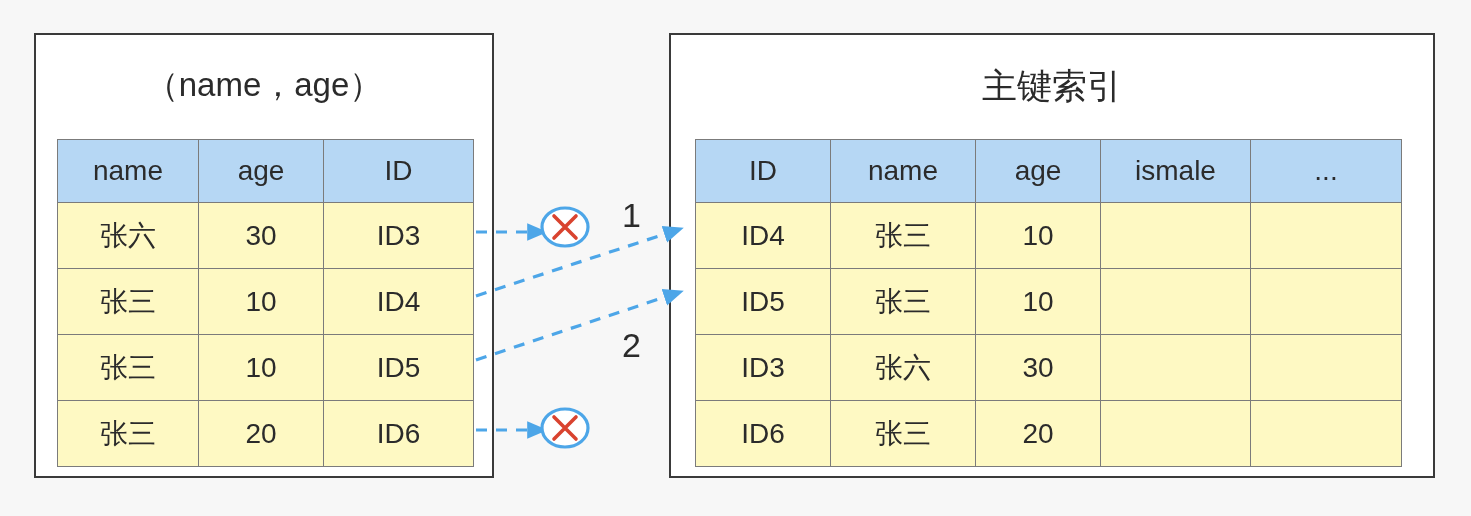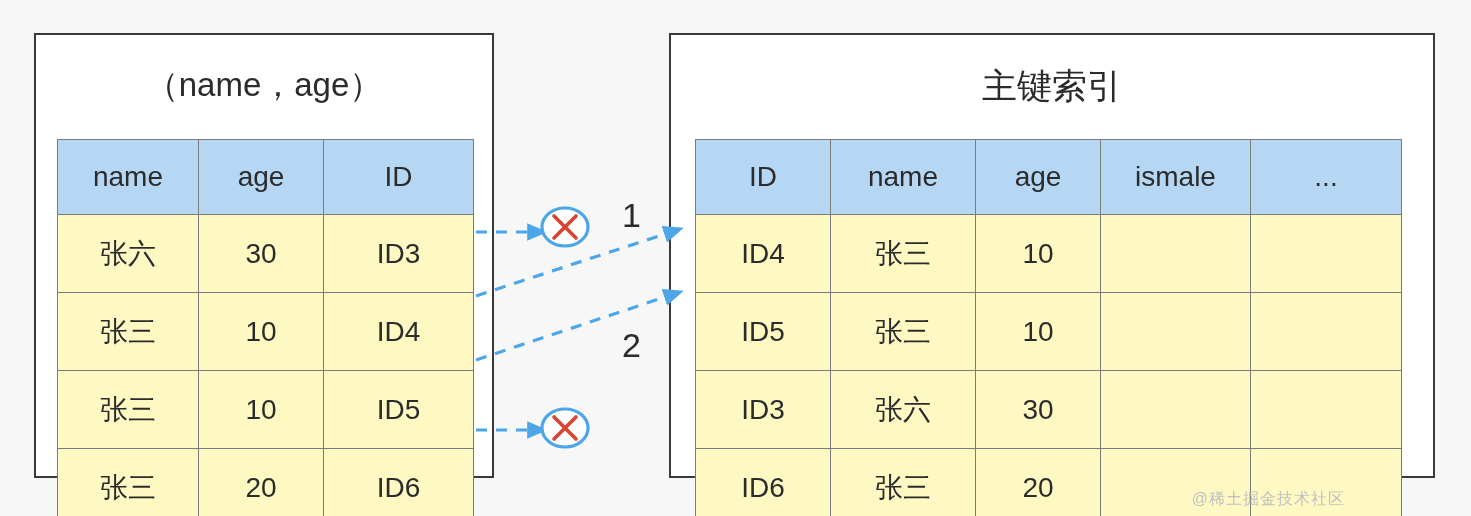--- a/index.html
+++ b/index.html
@@ -50,21 +50,21 @@
     position: absolute;
     border-collapse: collapse;
     table-layout: fixed;
   }
   #tbl-left  { left: 21px;  top: 104px; width: 416px; }
   #tbl-right { left: 24px;  top: 104px; width: 706px; }
 
   .tbl td, .tbl th {
     border: 1px solid #7b7b7b;
     height: 65px;
-    padding: 6px;
+    padding: 0;
     text-align: center;
     vertical-align: middle;
     font-weight: normal;
     font-size: 28px;
     color: #2b2b2b;
     overflow: hidden;
     white-space: nowrap;
   }
   .tbl thead th {
     background: #b6d7f4;
@@ -237,15 +237,14 @@
 
     <g>
       <ellipse cx="565" cy="428" rx="23" ry="19" fill="#ffffff" stroke="#4da6e8" stroke-width="3.2"></ellipse>
       <path d="M554,417 L576,439 M576,417 L554,439" stroke="#d9432f" stroke-width="3.6" stroke-linecap="round"></path>
     </g>
   </svg>
 
   <div class="step-label" id="step-1">1</div>
   <div class="step-label" id="step-2">2</div>
 
-  <div id="watermark">@稀土掘金技术社区</div>
 
 </div>
 
 </body></html>

